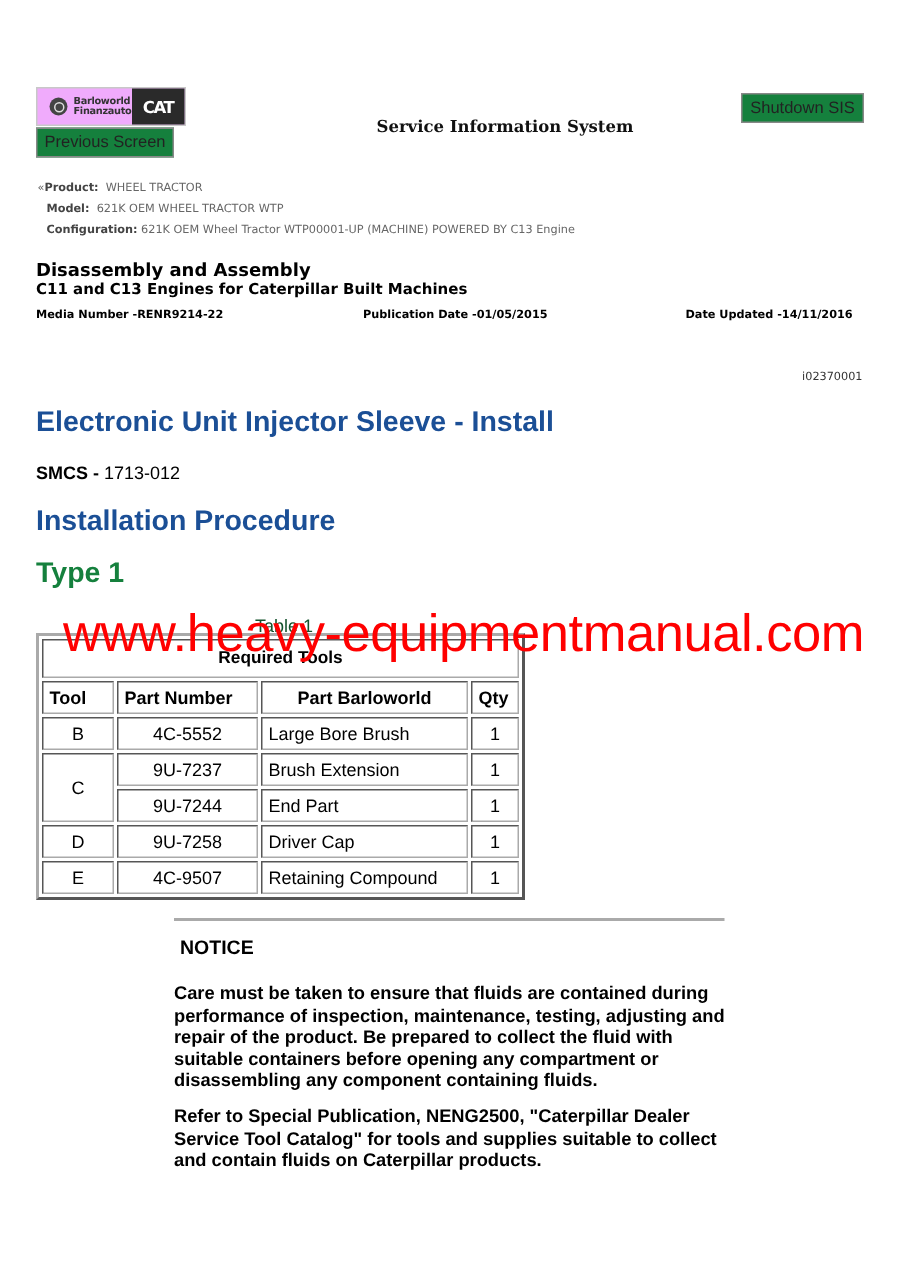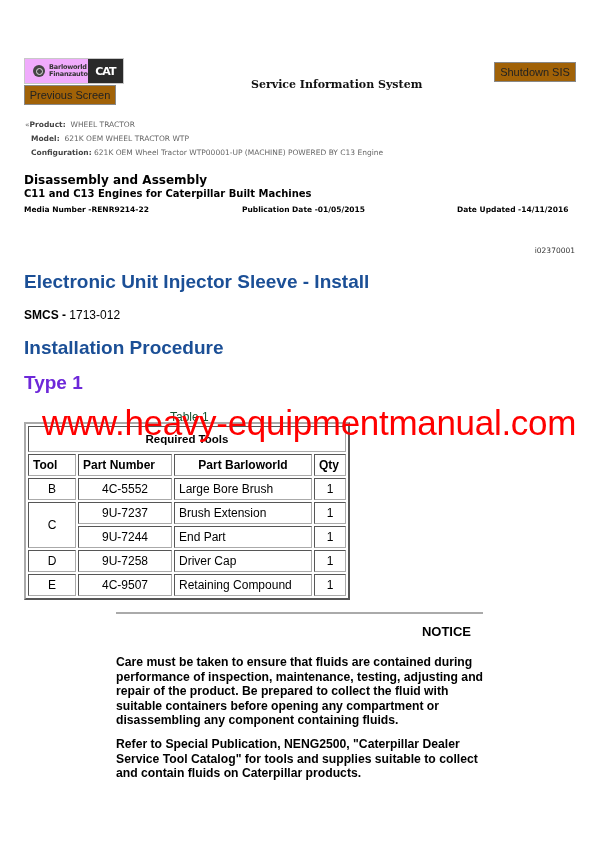--- a/index.html
+++ b/index.html
@@ -3,51 +3,51 @@
 <meta charset="utf-8">
 <style>
   html, body { margin: 0; padding: 0; }
   body { width: 600px; height: 849px; background: #ffffff; position: relative; overflow: hidden; font-family: "Liberation Sans", sans-serif; color: #000; }
   .logo { position: absolute; left: 24px; top: 58px; width: 98px; height: 24px; border: 1px solid #c8c8c8; display: flex; background: #f0abfc; }
   .logo .bw { flex: 1; display: flex; align-items: center; padding-left: 8px; }
   .logo .globe { width: 12px; height: 12px; border-radius: 50%; background: #444; margin-right: 4px; position: relative; }
   .logo .globe::after { content: ""; position: absolute; left: 3px; top: 3px; width: 5px; height: 5px; border-radius: 50%; border: 1px solid #ddd; }
   .logo .bwtext { font-family: "DejaVu Sans", sans-serif; font-size: 6.5px; font-weight: bold; line-height: 7px; color: #333; letter-spacing: -0.2px; }
   .logo .cat { width: 41px; background: #2a2a2a; color: #fff; font-weight: bold; font-size: 11px; display: flex; align-items: center; justify-content: center; font-family: "DejaVu Sans", sans-serif; letter-spacing: -1px; }
-  .btn { position: absolute; border: 1px solid #888; background: #a16207; font-size: 11px; color: #222; display: flex; align-items: center; justify-content: center; }
+  .btn { position: absolute; border: 1px solid #888; background: #15803d; font-size: 11px; color: #222; display: flex; align-items: center; justify-content: center; }
   .prev-btn { left: 24px; top: 85px; width: 90px; height: 18px; }
   .shutdown-btn { left: 494px; top: 62px; width: 80px; height: 18px; }
   .sis-title { position: absolute; left: 251px; top: 78px; font-family: "DejaVu Serif", serif; font-weight: bold; font-size: 11px; color: #111; }
   .meta { position: absolute; left: 25px; font-family: "DejaVu Sans", sans-serif; font-size: 7.5px; color: #666; }
   .meta b { color: #444; }
   .meta-product { top: 120px; }
   .meta-model { top: 134px; left: 31px; }
   .meta-config { top: 148px; left: 31px; }
   .doc-type { position: absolute; left: 24px; top: 173px; font-family: "DejaVu Sans", sans-serif; font-weight: bold; font-size: 12px; }
   .doc-sub { position: absolute; left: 24px; top: 188px; font-family: "DejaVu Sans", sans-serif; font-weight: bold; font-size: 10px; }
   .doc-info { position: absolute; top: 205px; font-family: "DejaVu Sans", sans-serif; font-weight: bold; font-size: 7.5px; }
   .info-media { left: 24px; }
   .info-pub { left: 242px; }
   .info-upd { left: 457px; }
   .doc-id { position: absolute; right: 25px; top: 246px; font-family: "DejaVu Sans", sans-serif; font-size: 7.5px; color: #333; }
   .h1 { position: absolute; left: 24px; top: 271px; font-size: 19px; font-weight: bold; color: #1b4f96; }
   .smcs { position: absolute; left: 24px; top: 308px; font-size: 12px; }
   .smcs b { font-weight: bold; }
   .h2 { position: absolute; left: 24px; top: 337px; font-size: 19px; font-weight: bold; color: #1b4f96; }
-  .h3 { position: absolute; left: 24px; top: 372px; font-size: 19px; font-weight: bold; color: #6d28d9; }
+  .h3 { position: absolute; left: 24px; top: 372px; font-size: 19px; font-weight: bold; color: #15803d; }
   .table-caption { position: absolute; left: 170px; top: 410px; font-size: 12px; color: #14532d; }
   .tools-table { position: absolute; left: 24px; top: 422px; width: 326px; border: 2px outset #aaa; border-collapse: separate; border-spacing: 2px; font-size: 12px; }
   .tools-table td, .tools-table th { border: 1px inset #aaa; padding: 0 4px; height: 20px; }
   .tools-table th.caption-cell { font-weight: bold; font-size: 11.5px; height: 24px; text-align: center; }
   .tools-table th { text-align: left; font-weight: bold; }
   .tools-table th.center { text-align: center; }
   .tools-table td.center { text-align: center; }
   .watermark { position: absolute; left: 42px; top: 403px; font-size: 35px; color: #ff0000; white-space: nowrap; letter-spacing: -0.3px; }
   .notice-rule { position: absolute; left: 116px; top: 612px; width: 367px; height: 2px; background: #aaa; }
-  .notice-title { position: absolute; left: 104px; width: 367px; top: 624px; text-align: right; font-weight: bold; font-size: 13px; }
+  .notice-title { position: absolute; left: 120px; width: 367px; top: 624px; text-align: left; font-weight: bold; font-size: 13px; }
   .notice-p { position: absolute; left: 116px; width: 370px; font-weight: bold; font-size: 12.2px; line-height: 14.5px; }
   .notice-p1 { top: 655px; }
   .notice-p2 { top: 737px; }
 </style>
 </head>
 <body>
 
 <div class="logo">
   <div class="bw">
     <span class="globe"></span>

